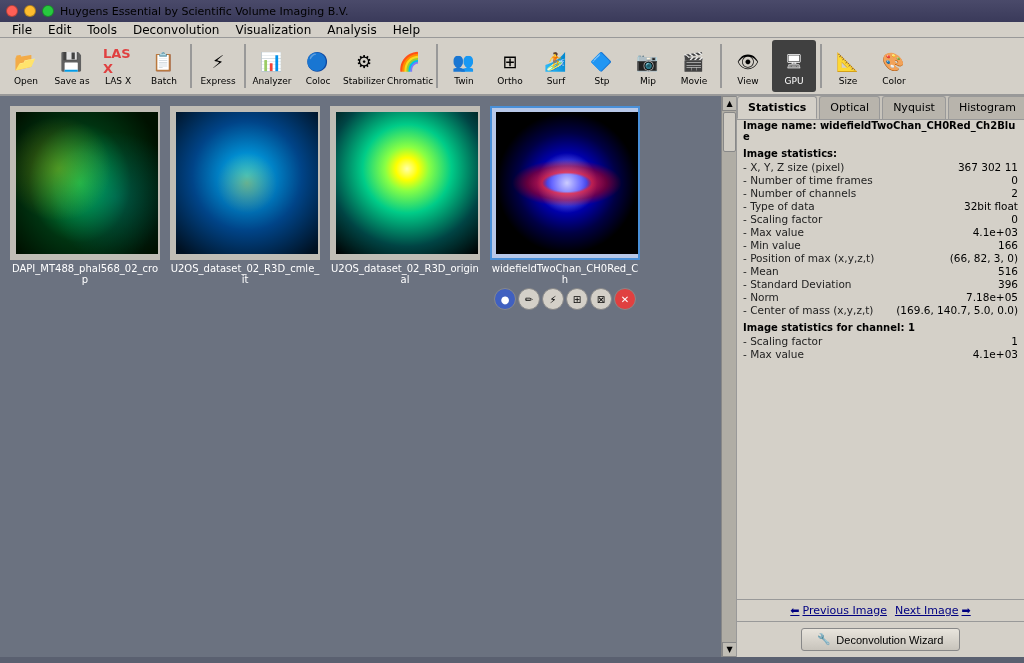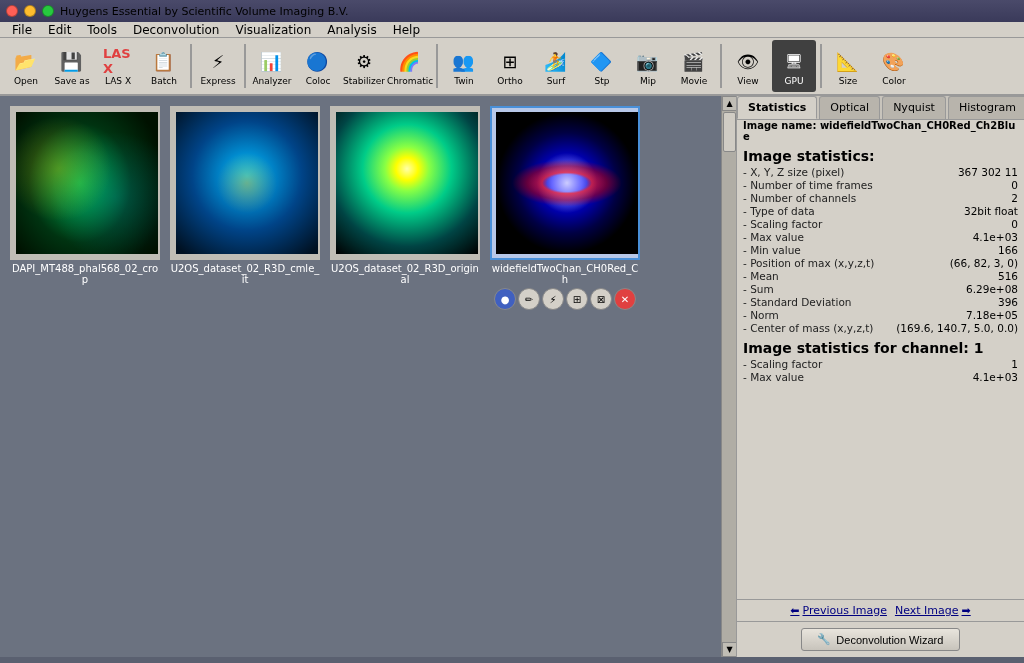--- a/index.html
+++ b/index.html
@@ -198,21 +198,21 @@
     .stats-image-name {
       font-weight: bold;
       font-size: 10px;
       margin-bottom: 6px;
       word-break: break-all;
     }
     .stats-section-title {
       font-weight: bold;
       margin-top: 6px;
       margin-bottom: 2px;
-      font-size: 14px;
+      font-size: 10px;
     }
     .stats-row {
       display: flex;
       justify-content: space-between;
       margin-bottom: 1px;
     }
     .stats-label { color: #222; }
     .stats-value { color: #000; font-weight: normal; }
     #stats-nav {
       display: flex;
@@ -533,24 +533,20 @@
         </div>
         <div class="stats-row">
           <span class="stats-label">- Position of max (x,y,z,t)</span>
           <span class="stats-value">(66, 82, 3, 0)</span>
         </div>
         <div class="stats-row">
           <span class="stats-label">- Mean</span>
           <span class="stats-value">516</span>
         </div>
         <div class="stats-row">
-          <span class="stats-label">- Sum</span>
-          <span class="stats-value">6.29e+08</span>
-        </div>
-        <div class="stats-row">
           <span class="stats-label">- Standard Deviation</span>
           <span class="stats-value">396</span>
         </div>
         <div class="stats-row">
           <span class="stats-label">- Norm</span>
           <span class="stats-value">7.18e+05</span>
         </div>
         <div class="stats-row">
           <span class="stats-label">- Center of mass (x,y,z,t)</span>
           <span class="stats-value">(169.6, 140.7, 5.0, 0.0)</span>

